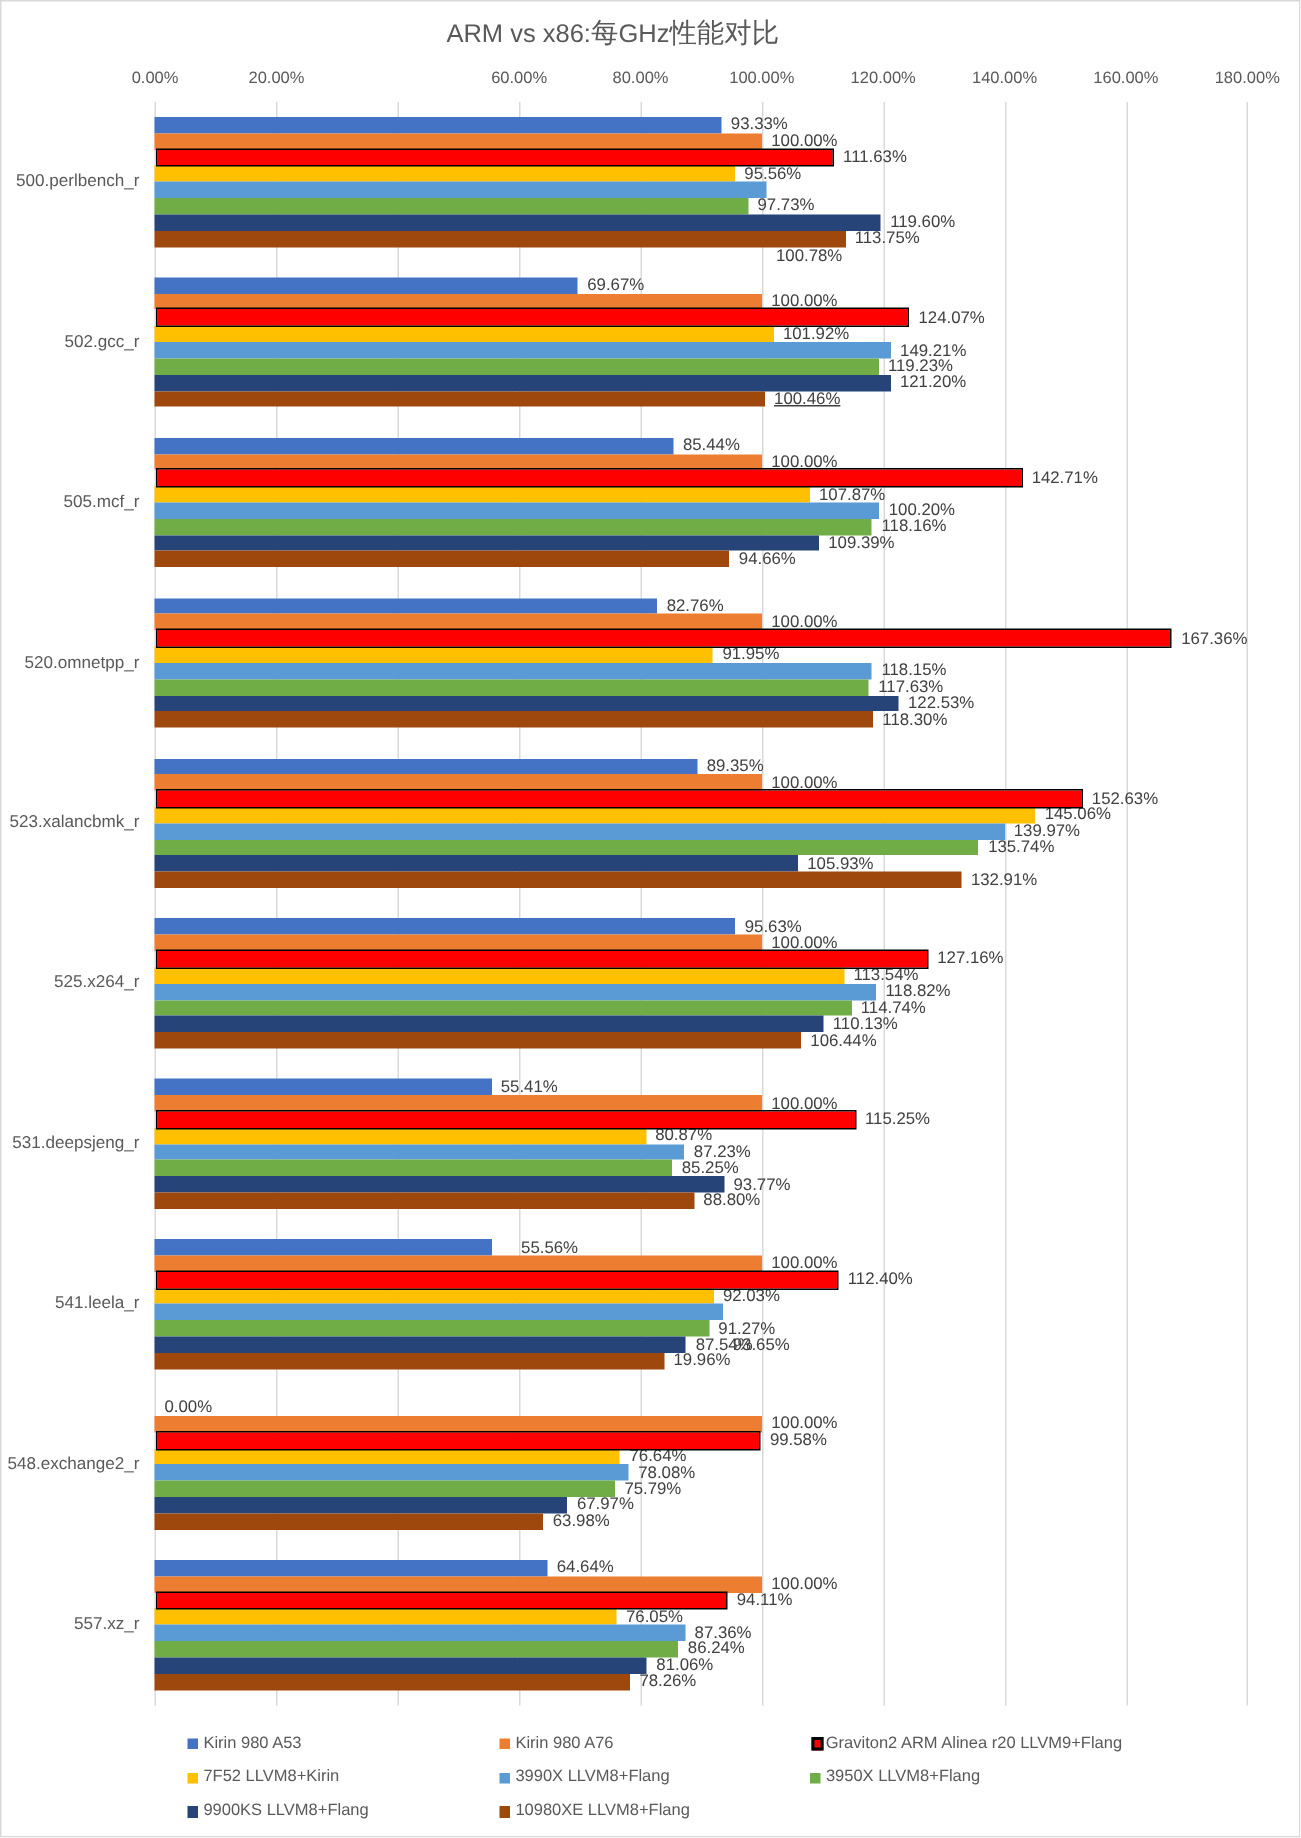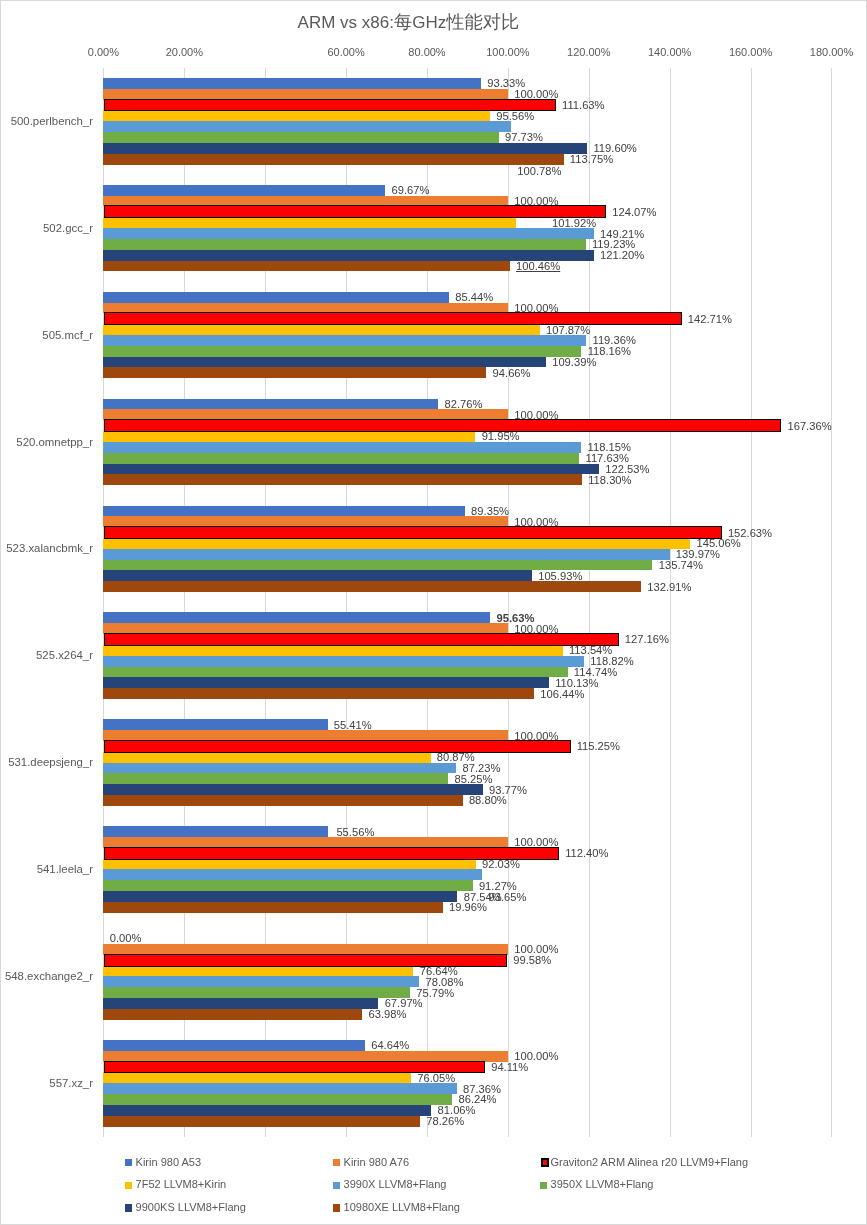--- a/index.html
+++ b/index.html
@@ -80,39 +80,39 @@
       <div class="dlabel" style="left: 490.082px; top: 73.5075px;">119.60%</div>
       <div class="bar" style="top: 85.92px; height: 10.825px; width: 460.119px; background: rgb(158, 72, 14);"></div>
       <div class="dlabel" style="left: 466.419px; top: 84.3325px;">113.75%</div>
       <div class="bar" style="top: 117.035px; height: 10.825px; width: 281.815px; background: rgb(68, 114, 196);"></div>
       <div class="dlabel" style="left: 288.115px; top: 115.448px;">69.67%</div>
       <div class="bar" style="top: 127.86px; height: 10.825px; width: 404.5px; background: rgb(237, 125, 49);"></div>
       <div class="dlabel" style="left: 410.8px; top: 126.272px;">100.00%</div>
       <div class="bar" style="top: 138.685px; height: 10.825px; width: 500.363px; background: rgb(255, 0, 0); outline: rgb(0, 0, 0) solid 1.5px; outline-offset: -0.75px; z-index: 2; left: 1.5px;"></div>
       <div class="dlabel" style="left: 508.963px; top: 137.097px;">124.07%</div>
       <div class="bar" style="top: 149.51px; height: 10.825px; width: 412.266px; background: rgb(255, 192, 0);"></div>
-      <div class="dlabel" style="left: 418.566px; top: 147.923px; margin-left: 30px;">101.92%</div>
+      <div class="dlabel" style="left: 418.566px; top: 147.923px;">101.92%</div>
       <div class="bar" style="top: 160.335px; height: 10.825px; width: 490.375px; background: rgb(91, 155, 213);"></div>
       <div class="dlabel" style="left: 496.675px; top: 158.748px;">149.21%</div>
       <div class="bar" style="top: 171.16px; height: 10.825px; width: 482.285px; background: rgb(112, 173, 71);"></div>
       <div class="dlabel" style="left: 488.585px; top: 169.572px;">119.23%</div>
       <div class="bar" style="top: 181.985px; height: 10.825px; width: 490.254px; background: rgb(38, 68, 120);"></div>
       <div class="dlabel" style="left: 496.554px; top: 180.398px;">121.20%</div>
       <div class="bar" style="top: 192.81px; height: 10.825px; width: 406.361px; background: rgb(158, 72, 14);"></div>
       <div class="dlabel" style="left: 412.661px; top: 191.222px; text-decoration: underline;">100.46%</div>
       <div class="bar" style="top: 223.925px; height: 10.825px; width: 345.605px; background: rgb(68, 114, 196);"></div>
       <div class="dlabel" style="left: 351.905px; top: 222.338px;">85.44%</div>
       <div class="bar" style="top: 234.75px; height: 10.825px; width: 404.5px; background: rgb(237, 125, 49);"></div>
       <div class="dlabel" style="left: 410.8px; top: 233.162px;">100.00%</div>
       <div class="bar" style="top: 245.575px; height: 10.825px; width: 575.762px; background: rgb(255, 0, 0); outline: rgb(0, 0, 0) solid 1.5px; outline-offset: -0.75px; z-index: 2; left: 1.5px;"></div>
       <div class="dlabel" style="left: 584.362px; top: 243.988px;">142.71%</div>
       <div class="bar" style="top: 256.4px; height: 10.825px; width: 436.334px; background: rgb(255, 192, 0);"></div>
       <div class="dlabel" style="left: 442.634px; top: 254.812px;">107.87%</div>
       <div class="bar" style="top: 267.225px; height: 10.825px; width: 482.811px; background: rgb(91, 155, 213);"></div>
-      <div class="dlabel" style="left: 489.111px; top: 265.637px;">119.36%</div>
+      <div class="dlabel" style="left: 489.111px; top: 265.637px;">100.20%</div>
       <div class="bar" style="top: 278.05px; height: 10.825px; width: 477.957px; background: rgb(112, 173, 71);"></div>
       <div class="dlabel" style="left: 484.257px; top: 276.462px;">118.16%</div>
       <div class="bar" style="top: 288.875px; height: 10.825px; width: 442.483px; background: rgb(38, 68, 120);"></div>
       <div class="dlabel" style="left: 448.783px; top: 287.288px;">109.39%</div>
       <div class="bar" style="top: 299.7px; height: 10.825px; width: 382.9px; background: rgb(158, 72, 14);"></div>
       <div class="dlabel" style="left: 389.2px; top: 298.113px;">94.66%</div>
       <div class="bar" style="top: 330.815px; height: 10.825px; width: 334.764px; background: rgb(68, 114, 196);"></div>
       <div class="dlabel" style="left: 341.064px; top: 329.228px;">82.76%</div>
       <div class="bar" style="top: 341.64px; height: 10.825px; width: 404.5px; background: rgb(237, 125, 49);"></div>
       <div class="dlabel" style="left: 410.8px; top: 340.053px;">100.00%</div>
@@ -138,21 +138,21 @@
       <div class="dlabel" style="left: 593.068px; top: 468.592px;">145.06%</div>
       <div class="bar" style="top: 481.005px; height: 10.825px; width: 566.179px; background: rgb(91, 155, 213);"></div>
       <div class="dlabel" style="left: 572.479px; top: 479.418px;">139.97%</div>
       <div class="bar" style="top: 491.83px; height: 10.825px; width: 549.068px; background: rgb(112, 173, 71);"></div>
       <div class="dlabel" style="left: 555.368px; top: 490.243px;">135.74%</div>
       <div class="bar" style="top: 502.655px; height: 10.825px; width: 428.487px; background: rgb(38, 68, 120);"></div>
       <div class="dlabel" style="left: 434.787px; top: 501.067px;">105.93%</div>
       <div class="bar" style="top: 513.48px; height: 10.825px; width: 537.621px; background: rgb(158, 72, 14);"></div>
       <div class="dlabel" style="left: 543.921px; top: 511.892px; text-align: center;">132.91%</div>
       <div class="bar" style="top: 544.595px; height: 10.825px; width: 386.823px; background: rgb(68, 114, 196);"></div>
-      <div class="dlabel" style="left: 393.123px; top: 543.008px; font-weight: bold;">95.63%</div>
+      <div class="dlabel" style="left: 393.123px; top: 543.008px;">95.63%</div>
       <div class="bar" style="top: 555.42px; height: 10.825px; width: 404.5px; background: rgb(237, 125, 49);"></div>
       <div class="dlabel" style="left: 410.8px; top: 553.832px;">100.00%</div>
       <div class="bar" style="top: 566.245px; height: 10.825px; width: 512.862px; background: rgb(255, 0, 0); outline: rgb(0, 0, 0) solid 1.5px; outline-offset: -0.75px; z-index: 2; left: 1.5px;"></div>
       <div class="dlabel" style="left: 521.462px; top: 564.658px;">127.16%</div>
       <div class="bar" style="top: 577.07px; height: 10.825px; width: 459.269px; background: rgb(255, 192, 0);"></div>
       <div class="dlabel" style="left: 465.569px; top: 575.482px;">113.54%</div>
       <div class="bar" style="top: 587.895px; height: 10.825px; width: 480.627px; background: rgb(91, 155, 213);"></div>
       <div class="dlabel" style="left: 486.927px; top: 586.308px;">118.82%</div>
       <div class="bar" style="top: 598.72px; height: 10.825px; width: 464.123px; background: rgb(112, 173, 71);"></div>
       <div class="dlabel" style="left: 470.423px; top: 597.133px;">114.74%</div>
@@ -170,21 +170,21 @@
       <div class="dlabel" style="left: 333.419px; top: 682.372px;">80.87%</div>
       <div class="bar" style="top: 694.785px; height: 10.825px; width: 352.845px; background: rgb(91, 155, 213);"></div>
       <div class="dlabel" style="left: 359.145px; top: 693.197px;">87.23%</div>
       <div class="bar" style="top: 705.61px; height: 10.825px; width: 344.836px; background: rgb(112, 173, 71);"></div>
       <div class="dlabel" style="left: 351.136px; top: 704.023px;">85.25%</div>
       <div class="bar" style="top: 716.435px; height: 10.825px; width: 379.3px; background: rgb(38, 68, 120);"></div>
       <div class="dlabel" style="left: 385.6px; top: 714.847px;">93.77%</div>
       <div class="bar" style="top: 727.26px; height: 10.825px; width: 359.196px; background: rgb(158, 72, 14);"></div>
       <div class="dlabel" style="left: 365.496px; top: 725.673px;">88.80%</div>
       <div class="bar" style="top: 758.375px; height: 10.825px; width: 224.74px; background: rgb(68, 114, 196);"></div>
-      <div class="dlabel" style="left: 233px; top: 756.788px;">55.56%</div>
+      <div class="dlabel" style="left: 244px; top: 756.788px;">55.56%</div>
       <div class="bar" style="top: 769.2px; height: 10.825px; width: 404.5px; background: rgb(237, 125, 49);"></div>
       <div class="dlabel" style="left: 410.8px; top: 767.612px;">100.00%</div>
       <div class="bar" style="top: 780.025px; height: 10.825px; width: 453.158px; background: rgb(255, 0, 0); outline: rgb(0, 0, 0) solid 1.5px; outline-offset: -0.75px; z-index: 2; left: 1.5px;"></div>
       <div class="dlabel" style="left: 461.758px; top: 778.438px;">112.40%</div>
       <div class="bar" style="top: 790.85px; height: 10.825px; width: 372.261px; background: rgb(255, 192, 0);"></div>
       <div class="dlabel" style="left: 378.561px; top: 789.263px;">92.03%</div>
       <div class="bar" style="top: 801.675px; height: 10.825px; width: 378.814px; background: rgb(91, 155, 213);"></div>
       <div class="dlabel" style="left: 385.114px; top: 822px; text-align: right;">93.65%</div>
       <div class="bar" style="top: 812.5px; height: 10.825px; width: 369.187px; background: rgb(112, 173, 71);"></div>
       <div class="dlabel" style="left: 375.487px; top: 810.913px;">91.27%</div>

